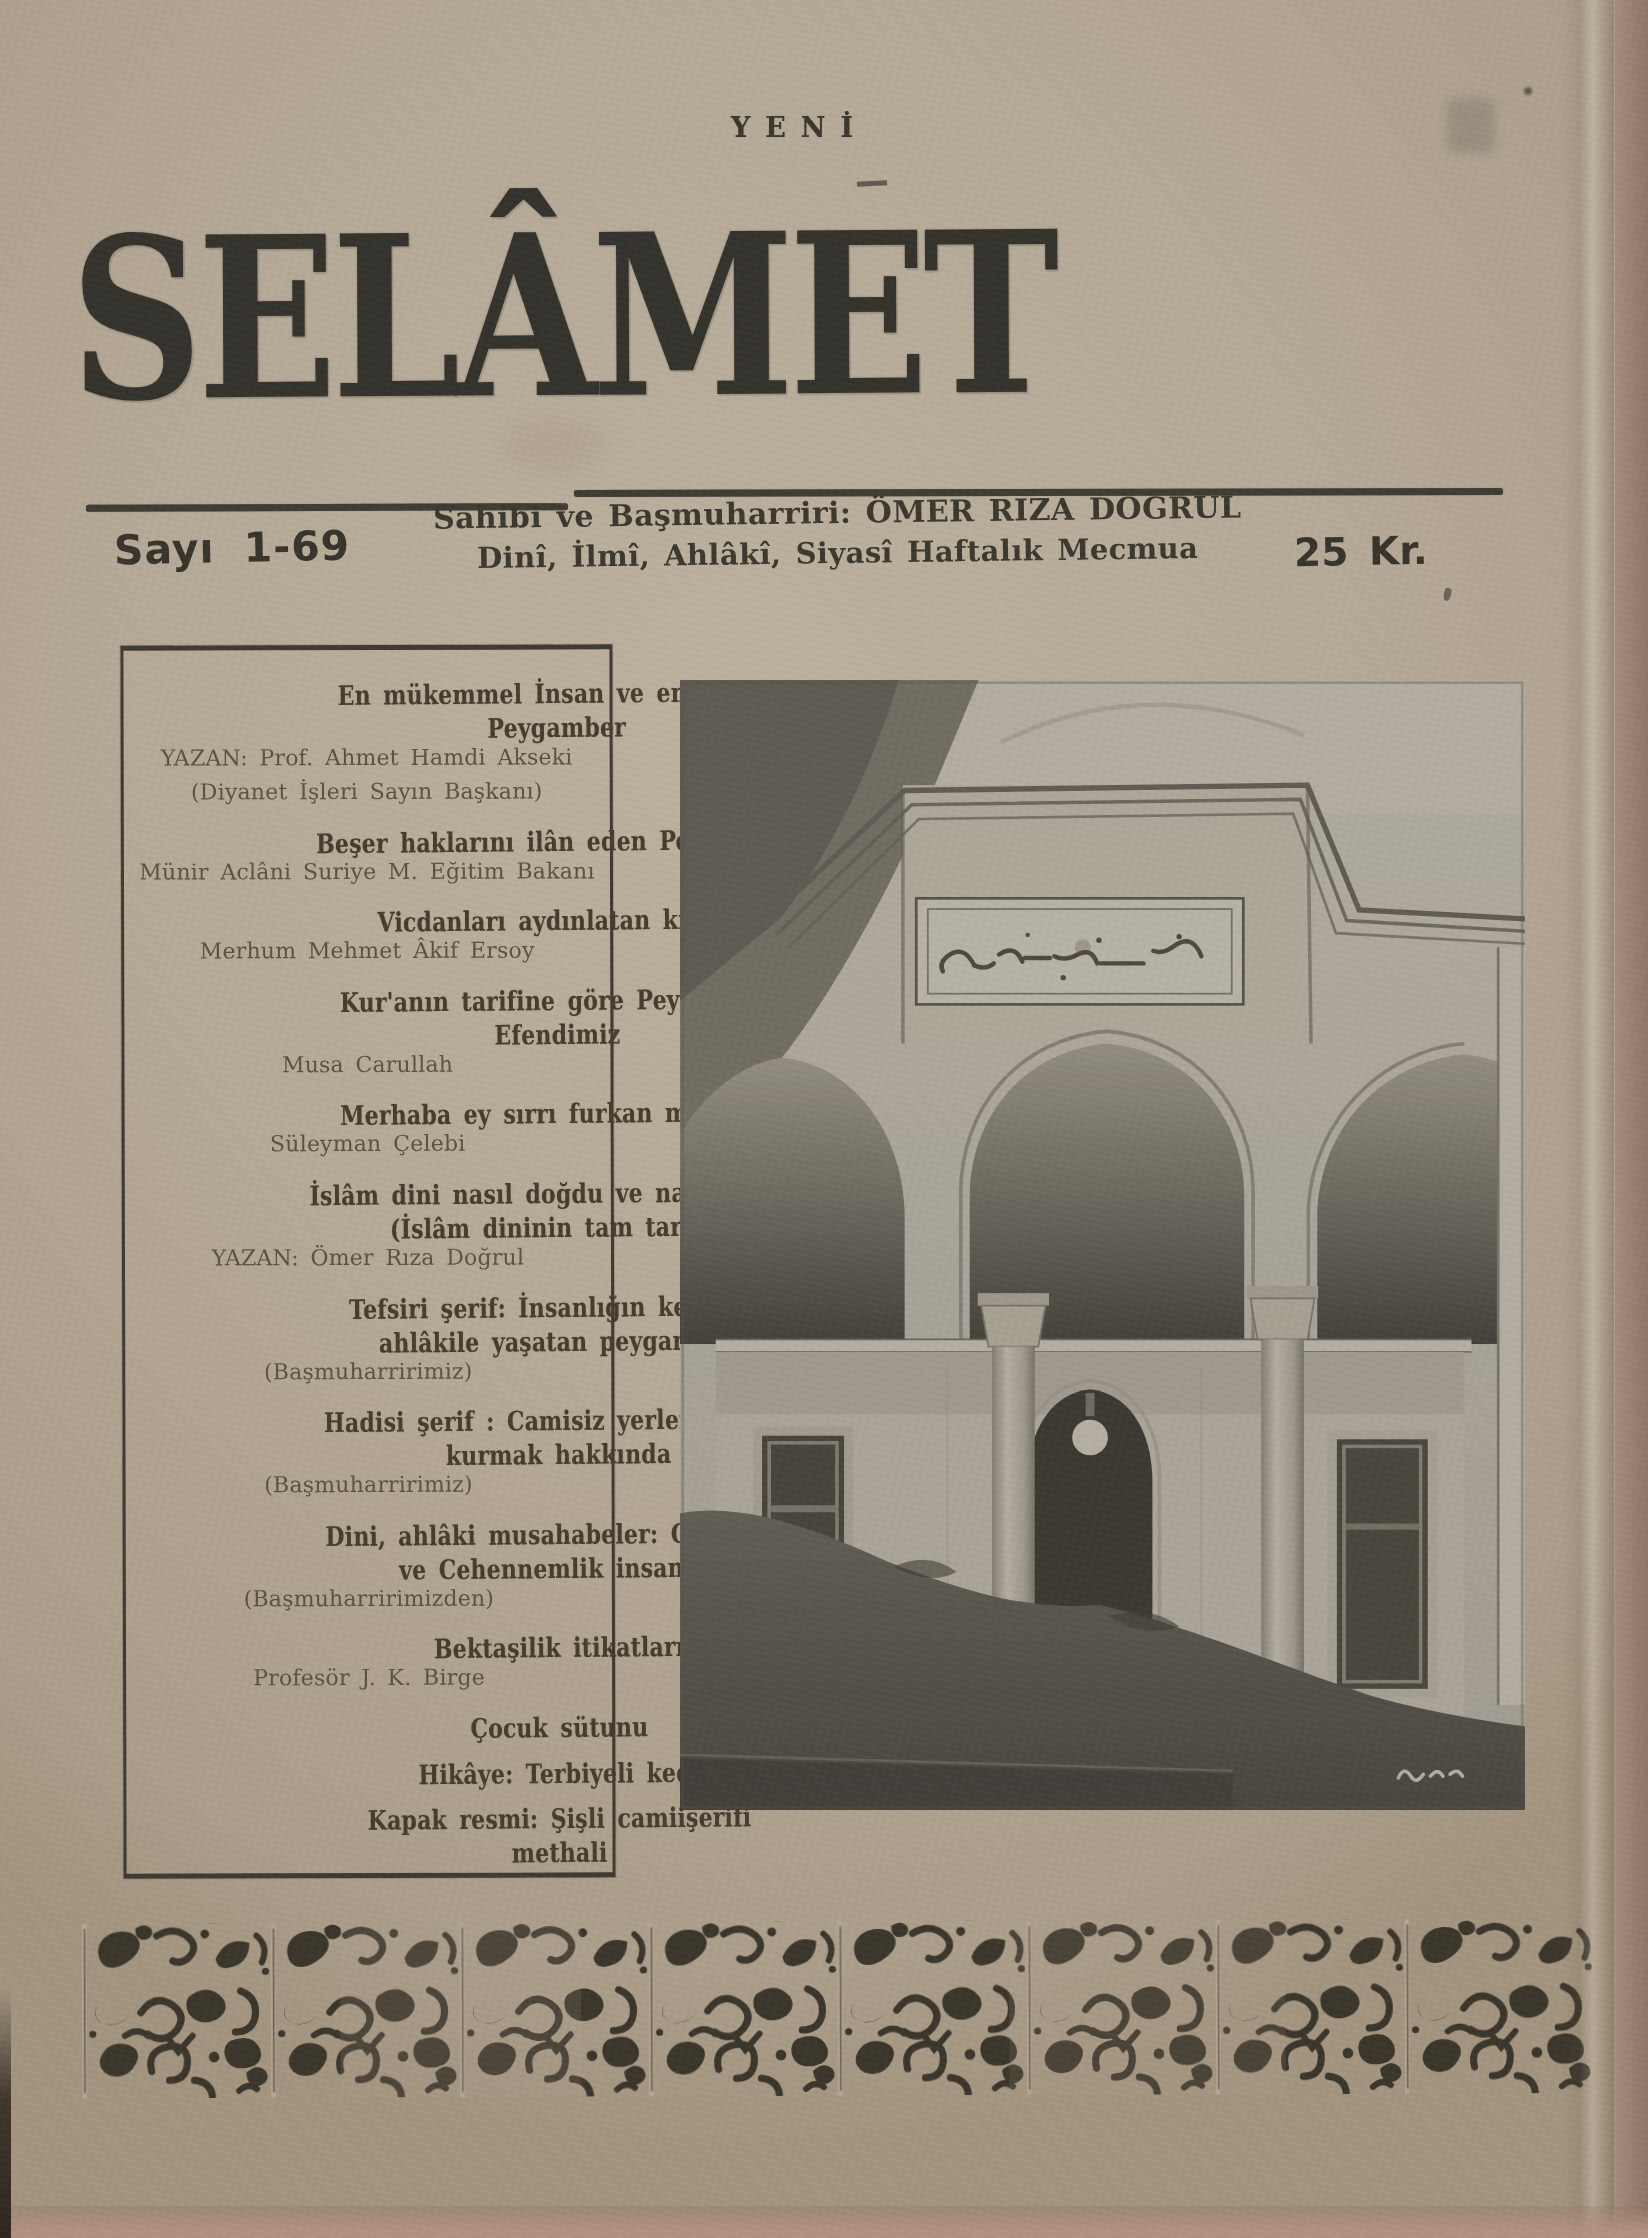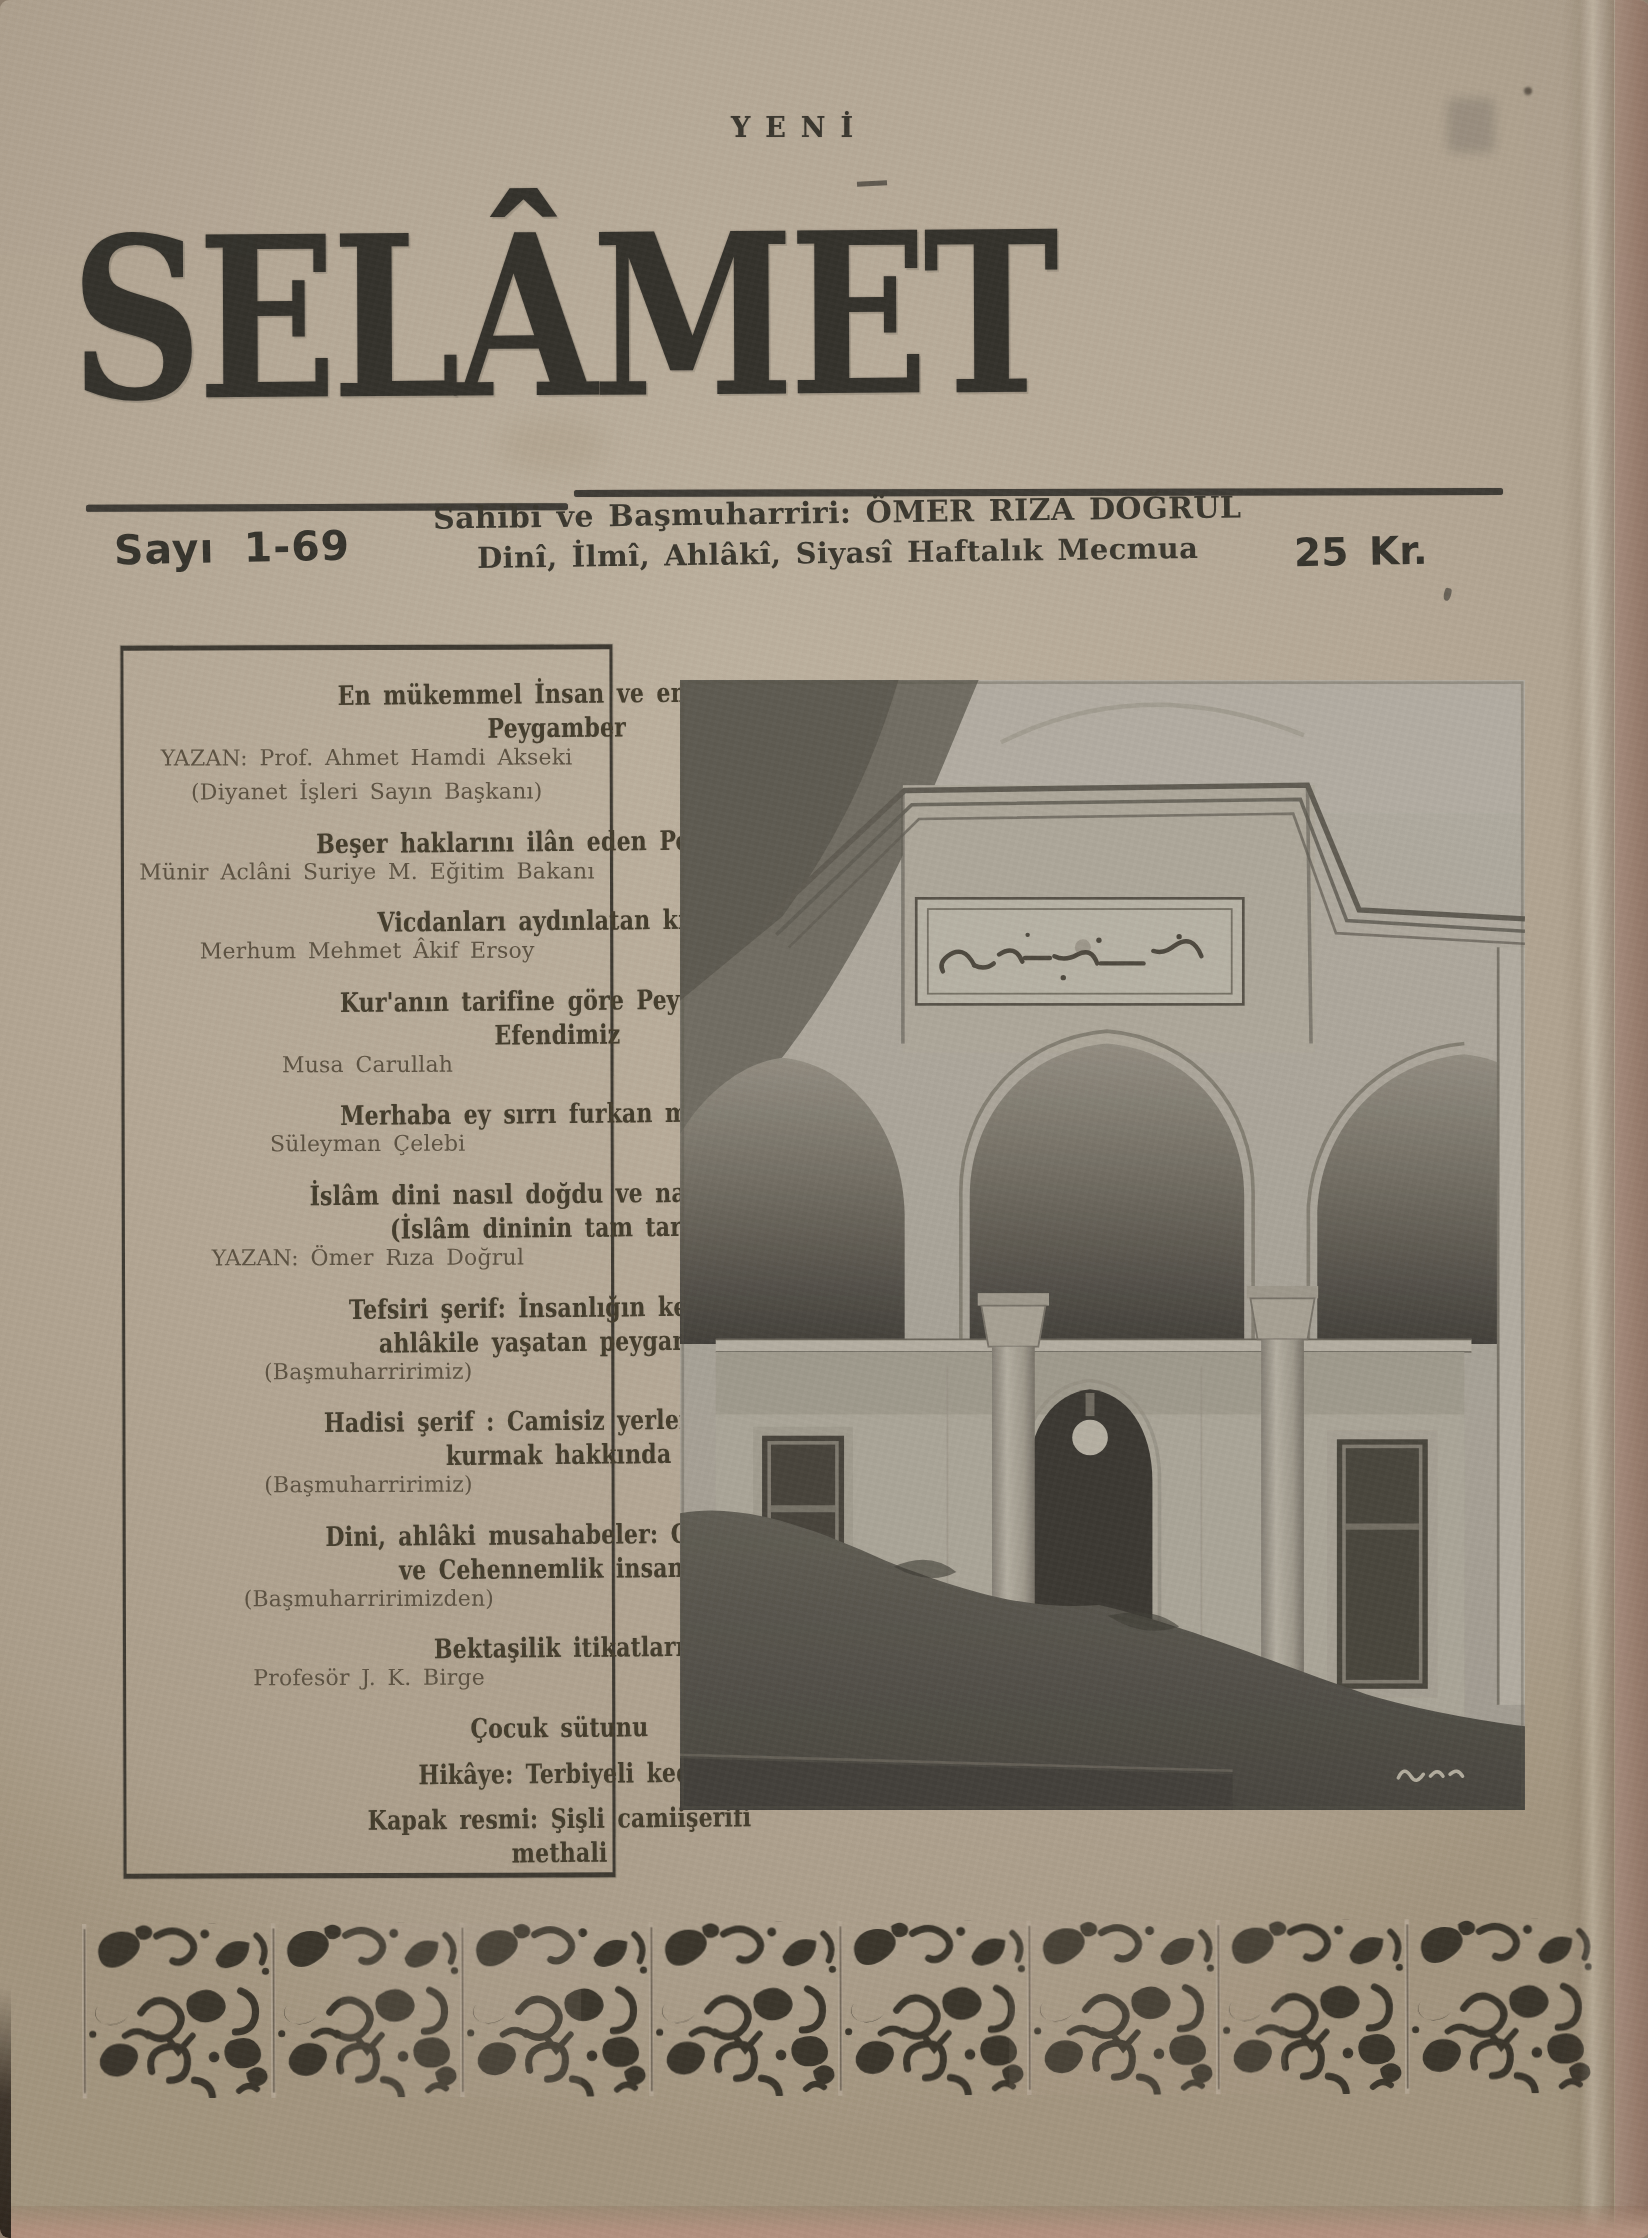--- a/index.html
+++ b/index.html
@@ -2,21 +2,20 @@
 <html style="font-size:14.3px"><head>
 <meta charset="utf-8">
 <title>SELÂMET</title>
 <style>
   html,body{margin:0;padding:0;background:#8d7e6d;}
   .page{
     position:relative;width:1649px;height:2238px;overflow:hidden;
     background:
       radial-gradient(ellipse 1248px 1426px at 45% 32%, #bdb19f 0%, #b5a896 52%, #ab9e8b 88%, #a3957f 100%);
     font-family:"DejaVu Serif", serif;
-    border-radius:9px;
   }
   .grain{position:absolute;inset:0;pointer-events:none;opacity:.5;
     background:
       repeating-linear-gradient(14deg, rgba(255,255,255,.025) 0 2.7px, rgba(0,0,0,.02) 2.7px 6.2px),
       repeating-linear-gradient(104deg, rgba(90,70,50,.02) 0 4.5px, rgba(255,255,240,.02) 4.5px 8px);}
   .abs{position:absolute;}
 
   
   .kicker{left:731px;top:112px;font-weight:bold;font-size:27px;letter-spacing:15px;color:#3a372f;
     text-shadow:0 0 0.9px rgba(58,55,47,.5);}

